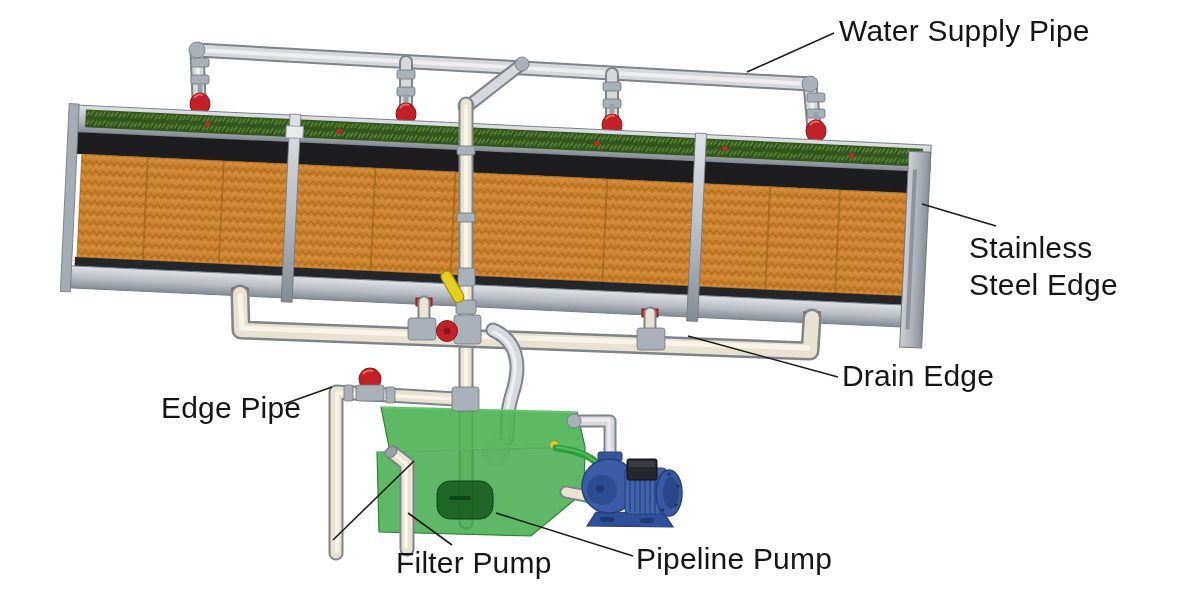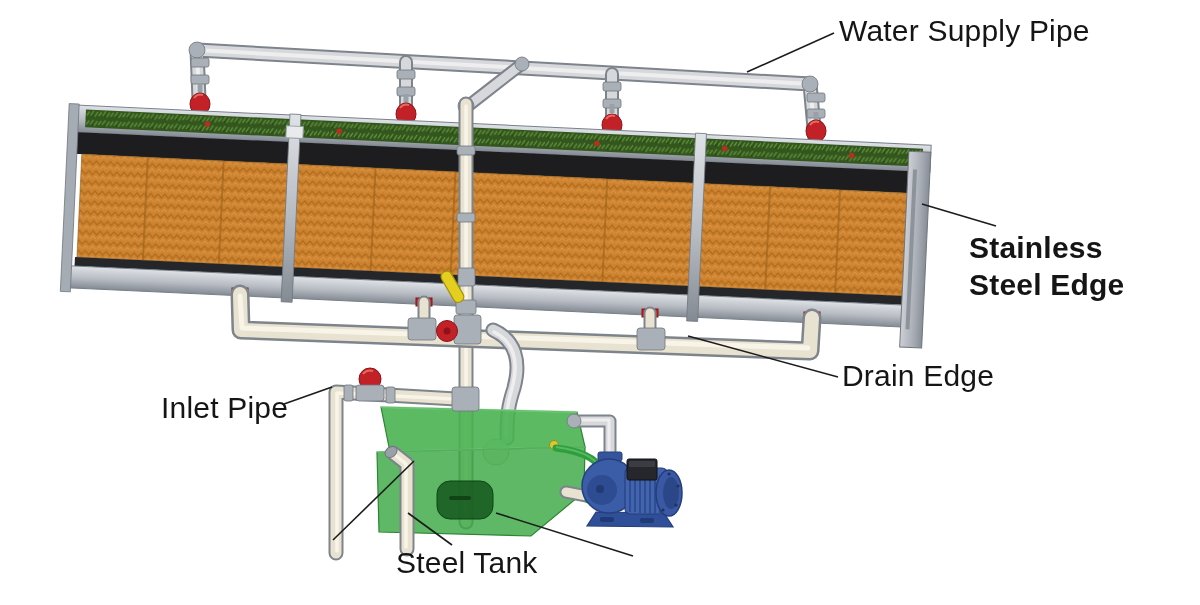--- a/index.html
+++ b/index.html
@@ -1,20 +1,20 @@
 <!DOCTYPE html>
 <html><head>
 <meta charset="utf-8">
 <style>
   html,body{margin:0;padding:0;background:#fff;}
   .stage{position:relative;width:1148px;height:605px;background:#ffffff;overflow:hidden;
          font-family:"Liberation Sans",sans-serif;}
   .stage svg{position:absolute;left:0;top:0;}
   .lbl{position:absolute;font-size:30px;color:#151515;white-space:nowrap;letter-spacing:.2px;}
-  .lbl.wrap{white-space:normal;width:175px;line-height:37px;font-weight:bold;}
+  .lbl.wrap{white-space:normal;width:175px;line-height:37px;}
   .pO{fill:none;stroke:#7e848c;stroke-linecap:round;stroke-linejoin:round;}
   .pM{fill:none;stroke:#d6d8db;stroke-linecap:round;stroke-linejoin:round;}
   .pH{fill:none;stroke:#f4f4f2;stroke-linecap:round;stroke-linejoin:round;opacity:.8;}
   .cM{fill:none;stroke:#e8e2d1;stroke-linecap:round;stroke-linejoin:round;}
   .cH{fill:none;stroke:#faf7ec;stroke-linecap:round;stroke-linejoin:round;opacity:.85;}
   .coupling{fill:#aab0b8;stroke:#70767e;stroke-width:.8;}
   .redfit{fill:#c22127;stroke:#8e1218;stroke-width:1;}
   .leader{stroke:#1c1c1c;stroke-width:1.6;fill:none;}
 </style>
 </head>
@@ -223,15 +223,16 @@
     <path class="leader" d="M284,404 L332,387"></path>
     <path class="leader" d="M333,540 L414,461"></path>
     <path class="leader" d="M452,545 L408,513"></path>
     <path class="leader" d="M633,556 L496,513"></path>
   </g>
 </svg>
 
   <div class="lbl" style="left:839px;top:14px">Water Supply Pipe</div>
   <div class="lbl wrap" style="left:969px;top:229px">Stainless Steel Edge</div>
   <div class="lbl" style="left:842px;top:359px">Drain Edge</div>
-  <div class="lbl" style="left:161px;top:391px">Inlet Pipe</div>
-  <div class="lbl" style="left:396px;top:546px">Steel Tank</div>
+  <div class="lbl" style="left:161px;top:391px">Edge Pipe</div>
+  <div class="lbl" style="left:396px;top:546px">Filter Pump</div>
+  <div class="lbl" style="left:636px;top:542px">Pipeline Pump</div>
 </div>
 
 </body></html>

